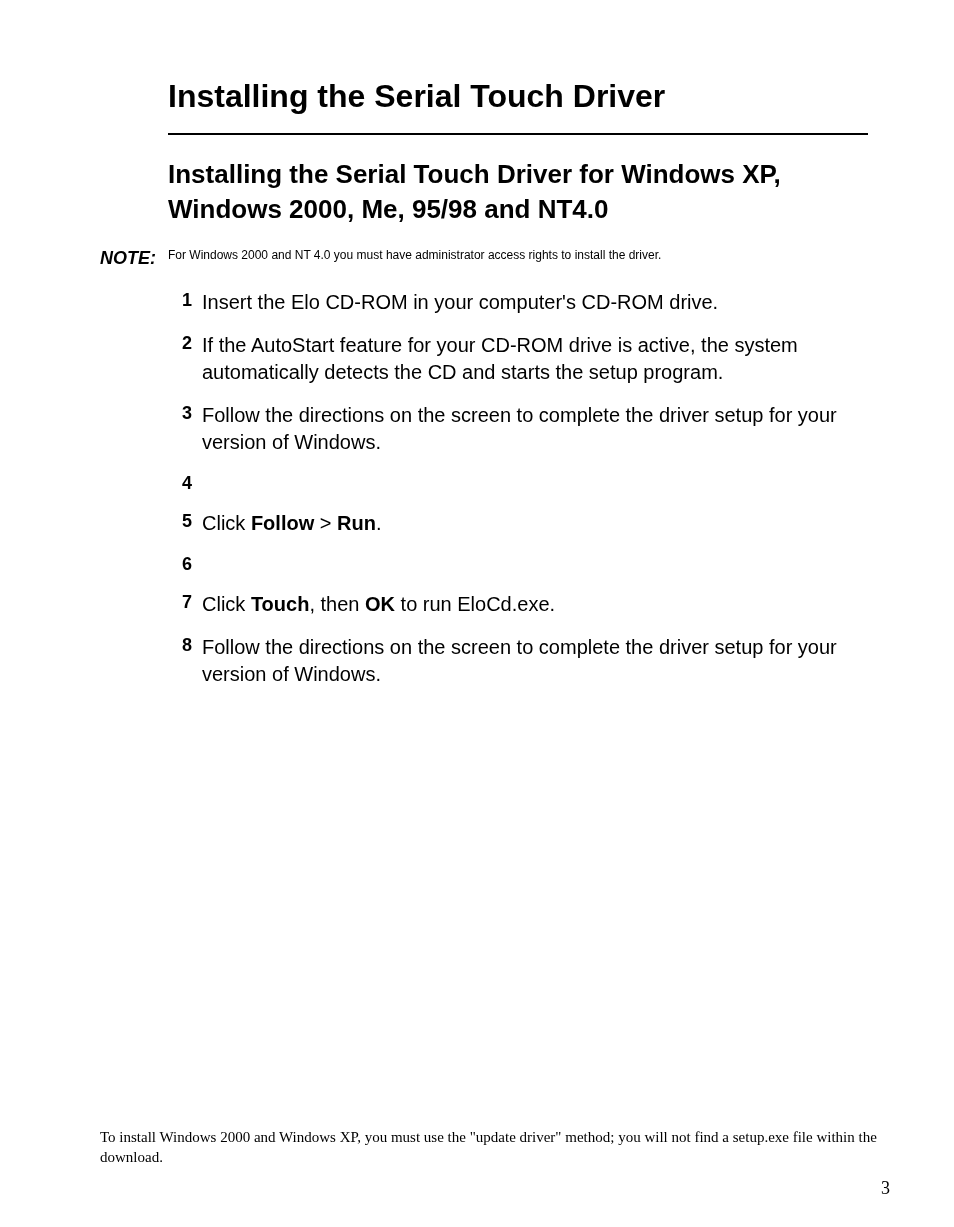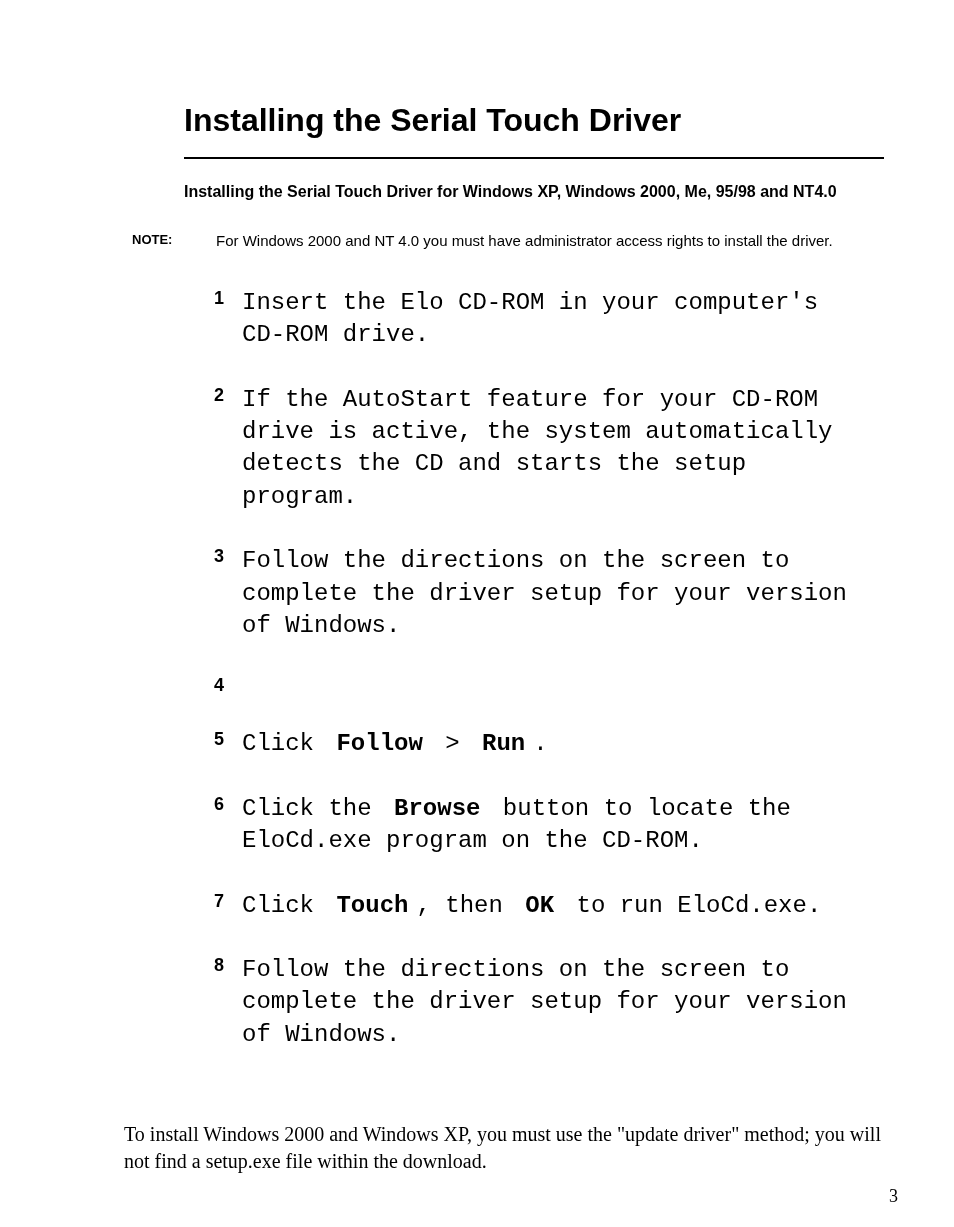--- a/index.html
+++ b/index.html
@@ -1,15 +1,15 @@
 <!DOCTYPE html>
 <html><head>
   <meta charset="utf-8">
   <style>
-    * { margin: 8px; padding: 0; box-sizing: border-box; }
+    * { margin: 0; padding: 0; box-sizing: border-box; }
     body {
       width: 954px;
       height: 1227px;
       background: #fff;
       font-family: "Times New Roman", Times, serif;
       color: #000;
       position: relative;
       padding: 78px 64px 0 100px;
     }
     .section-title {
@@ -22,43 +22,44 @@
     .rule {
       border: none;
       border-top: 2px solid #000;
       margin-left: 68px;
       margin-right: 22px;
       margin-bottom: 22px;
     }
     .subheading {
       font-family: Arial, Helvetica, sans-serif;
       font-weight: bold;
-      font-size: 16px;
+      font-size: 26px;
       line-height: 1.35;
       margin-left: 68px;
       margin-right: 40px;
       margin-bottom: 20px;
     }
     .note-row {
       display: flex;
       align-items: flex-start;
       margin-bottom: 20px;
     }
     .note-label {
       font-family: Arial, Helvetica, sans-serif;
       font-weight: bold;
-      font-size: 13px;
+      font-size: 18px;
       font-variant: small-caps;
       width: 68px;
       flex-shrink: 0;
       padding-top: 1px;
+      font-style: italic;
     }
     .note-text {
       font-family: Arial, Helvetica, sans-serif;
-      font-size: 15px;
+      font-size: 12px;
       line-height: 1.35;
       padding-right: 40px;
     }
     .steps {
       margin-left: 68px;
       padding-right: 20px;
     }
     .step {
       display: flex;
       align-items: flex-start;
@@ -68,32 +69,32 @@
       font-family: Arial, Helvetica, sans-serif;
       font-weight: bold;
       font-size: 18px;
       width: 24px;
       flex-shrink: 0;
       text-align: right;
       margin-right: 10px;
       padding-top: 1px;
     }
     .step-text {
-      font-family: Liberation Mono, monospace;
-      font-size: 24px;
+      font-family: Liberation Sans, sans-serif;
+      font-size: 20px;
       line-height: 1.35;
     }
     .step-text .b { font-weight: bold; }
     .footer-note {
       position: absolute;
       left: 100px;
       right: 64px;
       bottom: 60px;
       font-family: "Times New Roman", Times, serif;
-      font-size: 20px;
+      font-size: 15px;
       line-height: 1.35;
     }
     .page-number {
       position: absolute;
       right: 64px;
       bottom: 28px;
       font-family: "Times New Roman", Times, serif;
       font-size: 18px;
     }
   </style>
@@ -124,21 +125,20 @@
     </li>
     <li class="step">
       <span class="step-num">4</span>
     </li>
     <li class="step">
       <span class="step-num">5</span>
       <span class="step-text">Click <span class="b">Follow</span> &gt; <span class="b">Run</span>.</span>
     </li>
     <li class="step">
       <span class="step-num">6</span>
-      <span class="step-text">Click the <span class="b">Browse</span> button to locate the EloCd.exe program on the CD-ROM.</span>
     </li>
     <li class="step">
       <span class="step-num">7</span>
       <span class="step-text">Click <span class="b">Touch</span>, then <span class="b">OK</span> to run EloCd.exe.</span>
     </li>
     <li class="step">
       <span class="step-num">8</span>
       <span class="step-text">Follow the directions on the screen to complete the driver setup for your version of Windows.</span>
     </li>
   </ol>

